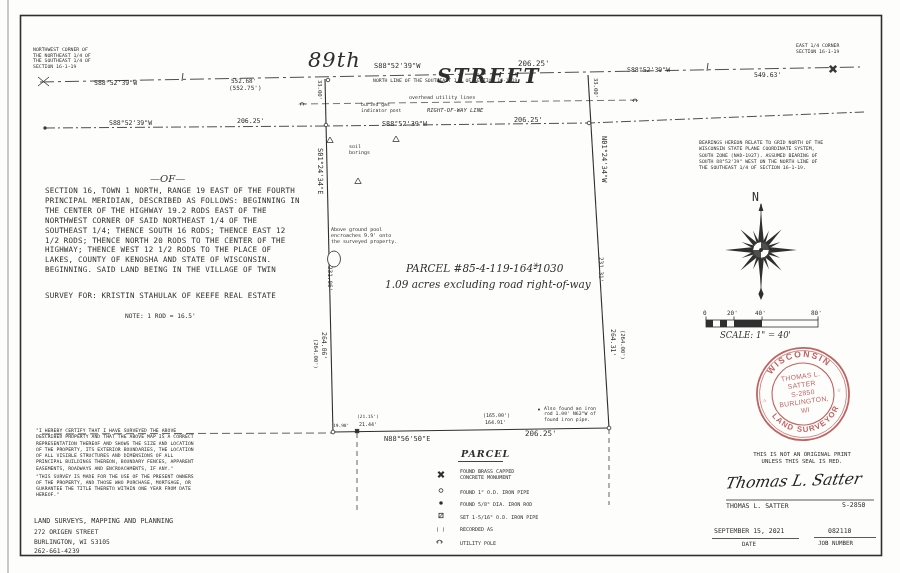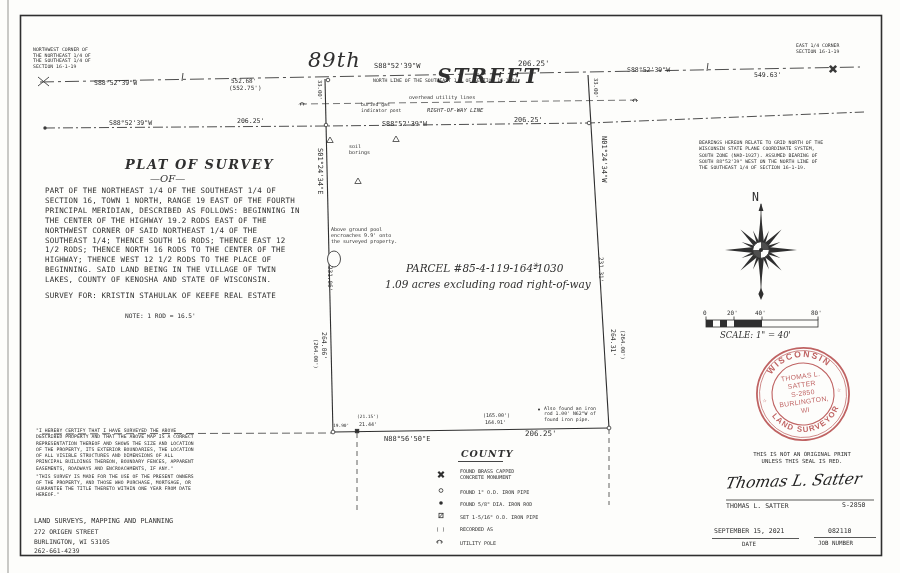--- a/index.html
+++ b/index.html
@@ -238,33 +238,31 @@
   <div class="blk" style="left:331px;top:225.5px;font-size:5px;line-height:6.3px;">
     <div>Above ground pool</div>
       <div>encroaches 9.9' onto</div>
       <div>the surveyed property.</div>
   </div>
   <div class="blk" style="left:349px;top:144px;font-size:5px;line-height:5.7px;">
     <div>soil</div>
       <div>borings</div>
   </div>
 
-  <span class="lbl ser" style="left:125px;top:157px;font-size:13px;font-weight:bold;letter-spacing:1.5px;">PLAT OF SURVEY</span>
   <span class="lbl ser" style="left:150px;top:173px;font-size:10px;">—OF—</span>
   <div class="blk" style="left:45px;top:186px;font-size:7.5px;line-height:9.9px;letter-spacing:0.2px;">
-    <div>PART OF THE NORTHEAST 1/4 OF THE SOUTHEAST 1/4 OF</div>
       <div>SECTION 16, TOWN 1 NORTH, RANGE 19 EAST OF THE FOURTH</div>
       <div>PRINCIPAL MERIDIAN, DESCRIBED AS FOLLOWS:  BEGINNING IN</div>
     <div>THE CENTER OF THE HIGHWAY 19.2 RODS EAST OF THE</div>
       <div>NORTHWEST CORNER OF SAID NORTHEAST 1/4 OF THE</div>
       <div>SOUTHEAST 1/4; THENCE SOUTH 16 RODS; THENCE EAST 12</div>
-    <div>1/2 RODS; THENCE NORTH 16 RODS TO THE CENTER OF THE</div>
+    <div>1/2 RODS; THENCE NORTH 20 RODS TO THE CENTER OF THE</div>
       <div>HIGHWAY; THENCE WEST 12 1/2 RODS TO THE PLACE OF</div>
-      <div>BEGINNING. SAID LAND BEING IN THE VILLAGE OF TWIN</div>
-    <div>LAKES, COUNTY OF KENOSHA AND STATE OF WISCONSIN.</div>
+      <div>LAKES, COUNTY OF KENOSHA AND STATE OF WISCONSIN.</div>
+    <div>BEGINNING. SAID LAND BEING IN THE VILLAGE OF TWIN</div>
   </div>
   <span class="lbl" style="left:45px;top:291px;font-size:7.5px;letter-spacing:0.2px;">SURVEY FOR:  KRISTIN STAHULAK OF KEEFE REAL ESTATE</span>
   <span class="lbl" style="left:125px;top:312px;font-size:6.2px;">NOTE:  1 ROD = 16.5'</span>
 
   <div class="blk" style="left:699px;top:140px;font-size:4.8px;line-height:6.3px;">
     <div>BEARINGS HEREON RELATE TO GRID NORTH OF THE</div>
       <div>WISCONSIN STATE PLANE COORDINATE SYSTEM,</div>
       <div>SOUTH ZONE (NAD-1927). ASSUMED BEARING OF</div>
     <div>SOUTH 88°52'39" WEST ON THE NORTH LINE OF</div>
       <div>THE SOUTHEAST 1/4 OF SECTION 16-1-19.</div>
@@ -291,21 +289,21 @@
       <div>GUARANTEE THE TITLE THERETO WITHIN ONE YEAR FROM DATE</div>
     <div>HEREOF."</div>
   </div>
   <span class="lbl" style="left:34px;top:516.5px;font-size:6.8px;text-align:right;">LAND SURVEYS, MAPPING AND PLANNING</span>
   <div class="blk" style="left:34px;top:527px;font-size:6.3px;line-height:9.6px;">
     <div>272 ORIGEN STREET</div>
       <div>BURLINGTON, WI  53105</div>
       <div>262-661-4239</div>
   </div>
 
-  <span class="lbl ser" style="left:461px;top:448px;font-size:9.5px;font-weight:bold;letter-spacing:1px;">COUNTY</span>
+  <span class="lbl ser" style="left:461px;top:448px;font-size:9.5px;font-weight:bold;letter-spacing:1px;">PARCEL</span>
   <div class="blk wrapblk" style="left:460px;top:469px;width:64px;font-size:5px;line-height:5.9px;">FOUND BRASS CAPPED CONCRETE MONUMENT</div>
   <span class="lbl" style="left:460px;top:488.5px;font-size:5px;">FOUND 1" O.D. IRON PIPE</span>
   <span class="lbl" style="left:460px;top:501px;font-size:5px;">FOUND 5/8" DIA. IRON ROD</span>
   <span class="lbl" style="left:460px;top:513.5px;font-size:5px;">SET 1-5/16" O.D. IRON PIPE</span>
   <span class="lbl" style="left:436px;top:525.5px;font-size:5px;">(  )</span>
   <span class="lbl" style="left:460px;top:526px;font-size:5px;">RECORDED AS</span>
   <span class="lbl" style="left:460px;top:539.5px;font-size:5px;">UTILITY POLE</span>
 
   <div class="blk" style="left:731px;top:451px;width:142px;text-align:center;font-size:5.6px;line-height:7.4px;">
     <div>THIS IS NOT AN ORIGINAL PRINT</div>

